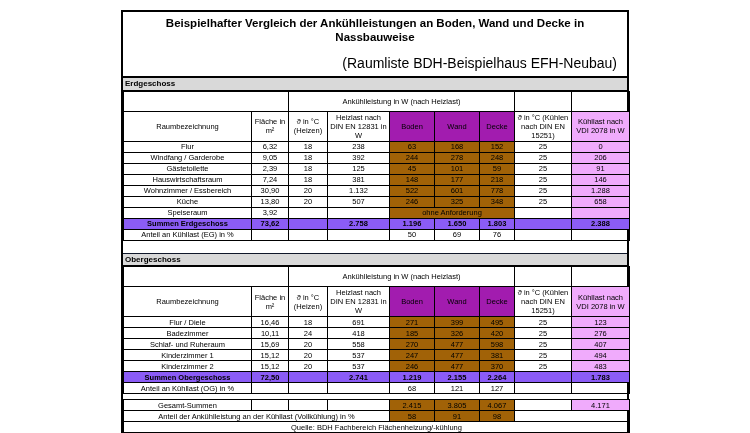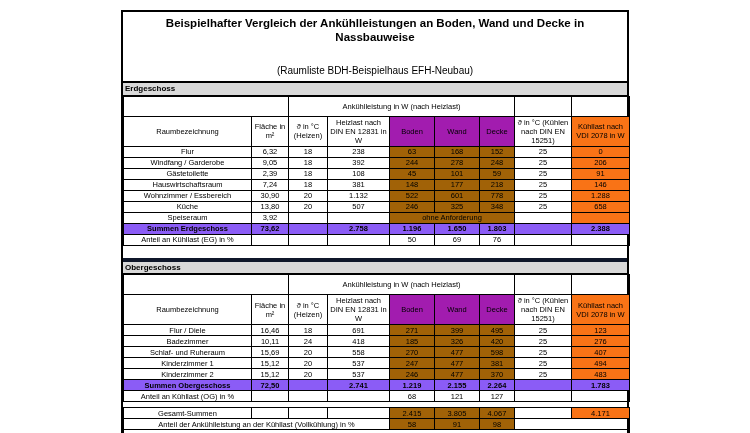--- a/index.html
+++ b/index.html
@@ -9,39 +9,39 @@
     position:relative;overflow:hidden;
   }
   .frame{
     position:absolute;left:121px;top:10px;width:504px;
     border:2px solid #000;background:#fff;
   }
   .title-block{
     text-align:center;padding:4px 10px 5px;border-bottom:2px solid #000;
   }
   .title{font-size:11.5px;font-weight:bold;line-height:1.25;}
-  .subtitle{font-size:10px;margin-top:20px;}
+  .subtitle{font-size:14px;margin-top:10px;text-align:right;}
   .band{
     background:#d9d9d9;font-weight:bold;font-size:8px;
     padding:2px 2px 1px;border-bottom:1px solid #000;line-height:1.1;
   }
-  .band.mid{border-top:4px solid #0f172a;}
+  .band.mid{border-top:1px solid #0f172a;}
   table.grid{border-collapse:collapse;width:100%;table-layout:fixed;}
   .grid td,.grid th{
     border:1px solid #000;font-size:7.5px;font-weight:normal;
     padding:0 2px;text-align:center;vertical-align:middle;
     line-height:1.2;height:11px;overflow:hidden;box-sizing:border-box;
   }
   .row-group td{height:20px;margin-top:32px;}
   .row-head th{height:30px;}
   .group-label{text-align:right;padding-right:3px;}
   .left{text-align:left;}
   .lbh{background:#a21caf;}   
   .lb{background:#a16207;}    
-  .mb{background:#f97316;}    
+  .mb{background:#f0abfc;}    
   .b{font-weight:bold;}
   .sumrow td{background:#8b5cf6;font-weight:bold;}
   .note{}
   .source{font-weight:bold;}
   .gap1{height:12px;}
   .gap2{height:5px;}
 </style>
 </head>
 <body>
 
@@ -105,21 +105,21 @@
           <td class="lb">244</td>
           <td class="lb">278</td>
           <td class="lb">248</td>
           <td>25</td>
           <td class="mb">206</td>
         </tr>
         <tr>
           <td class="left">Gästetoilette</td>
           <td>2,39</td>
           <td>18</td>
-          <td>108</td>
+          <td>125</td>
           <td class="lb">45</td>
           <td class="lb">101</td>
           <td class="lb">59</td>
           <td>25</td>
           <td class="mb">91</td>
         </tr>
         <tr>
           <td class="left">Hauswirtschaftsraum</td>
           <td>7,24</td>
           <td>18</td>

